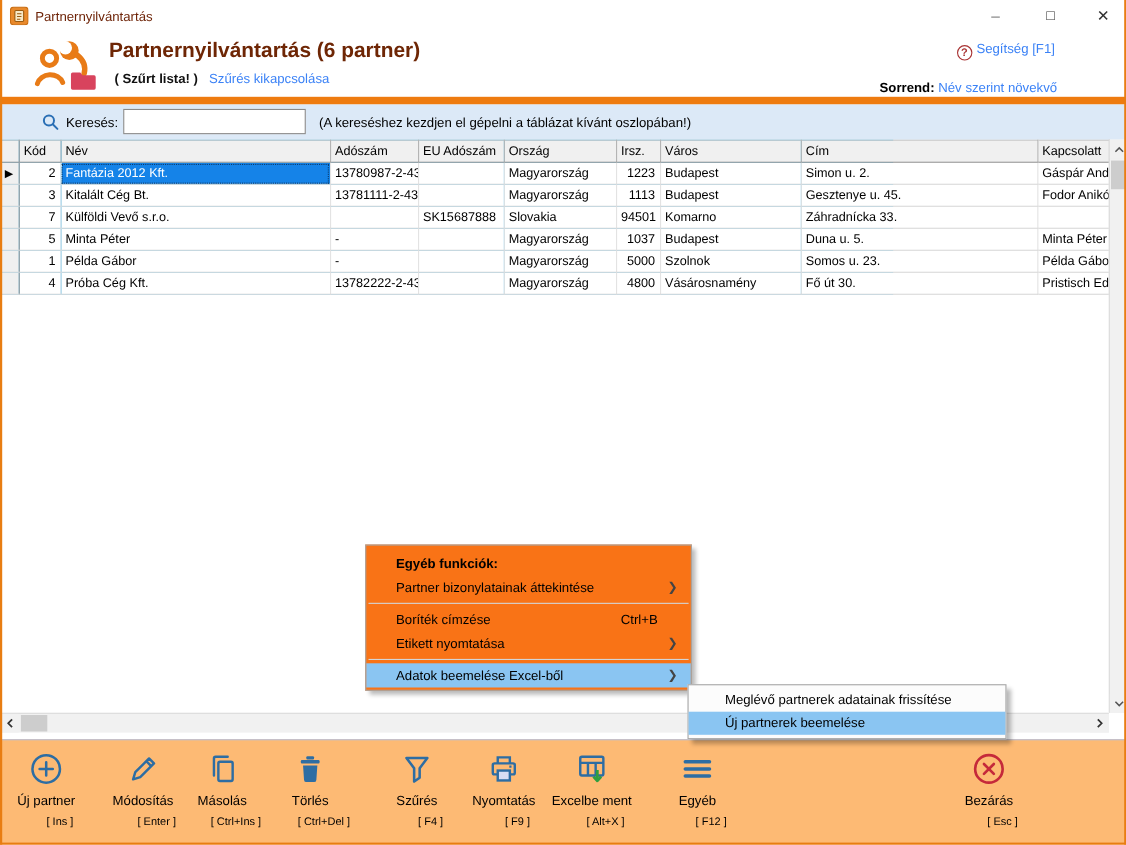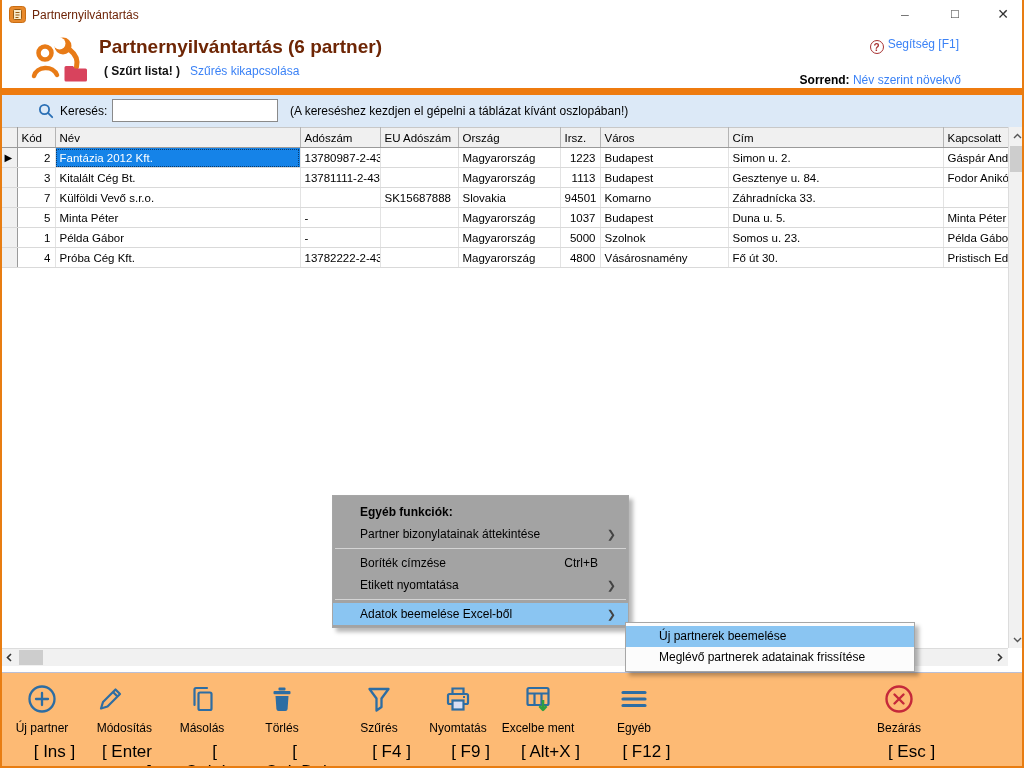--- a/index.html
+++ b/index.html
@@ -60,39 +60,39 @@
   .hscroll { position:absolute; left:0; top:648px; width:1008px; height:18px; background:#f1f1f1; border-top:1px solid #dcdcdc; }
   .sb-btn { position:absolute; display:flex; align-items:center; justify-content:center; background:#f1f1f1; cursor:pointer; }
   .vscroll .sb-btn { width:16px; height:17px; left:0; }
   .vscroll .up { top:0; } .vscroll .down { bottom:0; }
   .vthumb { position:absolute; left:1px; top:19px; width:13px; height:26px; background:#cdcdcd; cursor:pointer; }
   .hscroll .sb-btn { width:17px; height:17px; top:0; }
   .hscroll .left { left:0; } .hscroll .right { right:0; }
   .hthumb { position:absolute; left:19px; top:1px; width:24px; height:15px; background:#cdcdcd; cursor:pointer; }
 
   
-  .ctx-menu { position:absolute; left:332px; top:495px; width:297px; background:#a3a3a3; border:1px solid #a6a6a6; box-shadow:4px 4px 4px rgba(0,0,0,0.28); padding:5px 0 2px 0; z-index:60; font-size:12px; }
+  .ctx-menu { position:absolute; left:332px; top:495px; width:297px; background:#f97316; border:1px solid #a6a6a6; box-shadow:4px 4px 4px rgba(0,0,0,0.28); padding:5px 0 2px 0; z-index:60; font-size:12px; }
   .ctx-caption { height:22px; line-height:22px; padding-left:27px; font-weight:bold; }
   .ctx-item { position:relative; height:22px; line-height:22px; padding-left:27px; cursor:pointer; }
   .ctx-item .arrow { position:absolute; right:12px; top:0; font-size:11px; color:#444; }
   .ctx-item .shortcut { position:absolute; right:30px; top:0; }
   .ctx-sep { height:1px; background:#d4d4d4; margin:3px 2px 3px 2px; }
   .ctx-item.hl { background:#8ac5f2; }
 
   .sub-menu { position:absolute; left:625px; top:622px; width:290px; background:#fcfcfc; border:1px solid #a6a6a6; box-shadow:4px 4px 4px rgba(0,0,0,0.28); padding:3px 0; z-index:61; font-size:12px; }
   .sub-item { height:21px; line-height:21px; padding-left:33px; cursor:pointer; }
   .sub-item.hl { background:#8ac5f2; }
 
   
   .toolbar { position:absolute; left:0; top:672px; width:1024px; height:96px; background:#fdba74; border-top:1px solid #b9bfd6; }
   .tb-btn { position:absolute; top:8px; width:84px; height:84px; text-align:center; cursor:pointer; }
   .tb-btn svg { display:block; margin:2px auto 0 auto; }
   .tb-label { display:block; margin-top:6px; font-size:12px; color:#000; }
-  .tb-key { display:block; margin-top:7px; font-size:17px; color:#000;padding-left:25px; }
-  .tb-btn:nth-of-type(1){ left:0; } .tb-btn:nth-of-type(2){ left:68px;text-align:right; }
+  .tb-key { display:block; margin-top:7px; font-size:10px; color:#000;padding-left:25px; }
+  .tb-btn:nth-of-type(1){ left:0; } .tb-btn:nth-of-type(2){ left:88px; }
   .tb-btn:nth-of-type(3){ left:160px; } .tb-btn:nth-of-type(4){ left:240px; }
   .tb-btn:nth-of-type(5){ left:337px; } .tb-btn:nth-of-type(6){ left:416px; }
   .tb-btn:nth-of-type(7){ left:493px; width:90px; } .tb-btn:nth-of-type(8){ left:592px; }
   .tb-btn:nth-of-type(9){ left:857px; } .tb-btn:nth-of-type(10){ left:935px; }
 </style>
 </head>
 <body>
 
 <div class="titlebar">
   <svg class="app-icon" viewBox="0 0 17 17">
@@ -182,21 +182,21 @@
       </tr>
       <tr>
         <td class="selcol"></td>
         <td class="num">3</td>
         <td>Kitalált Cég Bt.</td>
         <td>13781111-2-43</td>
         <td></td>
         <td>Magyarország</td>
         <td class="num">1113</td>
         <td>Budapest</td>
-        <td>Gesztenye u. 84.</td>
+        <td>Gesztenye u. 45.</td>
         <td>Fodor Anikó</td>
       </tr>
       <tr>
         <td class="selcol"></td>
         <td class="num">7</td>
         <td>Külföldi Vevő s.r.o.</td>
         <td></td>
         <td>SK15687888</td>
         <td>Slovakia</td>
         <td class="num">94501</td>
@@ -287,22 +287,22 @@
     <span class="arrow">❯</span>
   </div>
   <div class="ctx-sep"></div>
   <div class="ctx-item hl">
     <span>Adatok beemelése Excel-ből</span>
     <span class="arrow">❯</span>
   </div>
 </div>
 
 <div class="sub-menu">
+  <div class="sub-item">Meglévő partnerek adatainak frissítése</div>
   <div class="sub-item hl">Új partnerek beemelése</div>
-  <div class="sub-item">Meglévő partnerek adatainak frissítése</div>
 </div>
 
 <div class="toolbar">
 
   <div class="tb-btn">
     <svg width="32" height="32" viewBox="0 0 32 32">
       <circle cx="16" cy="16" r="12.5" fill="none" stroke="#2d6da3" stroke-width="2.3"></circle>
       <path d="M16 10 V22 M10 16 H22" stroke="#2d6da3" stroke-width="2.3" stroke-linecap="round"></path>
     </svg>
     <span class="tb-label">Új partner</span>

